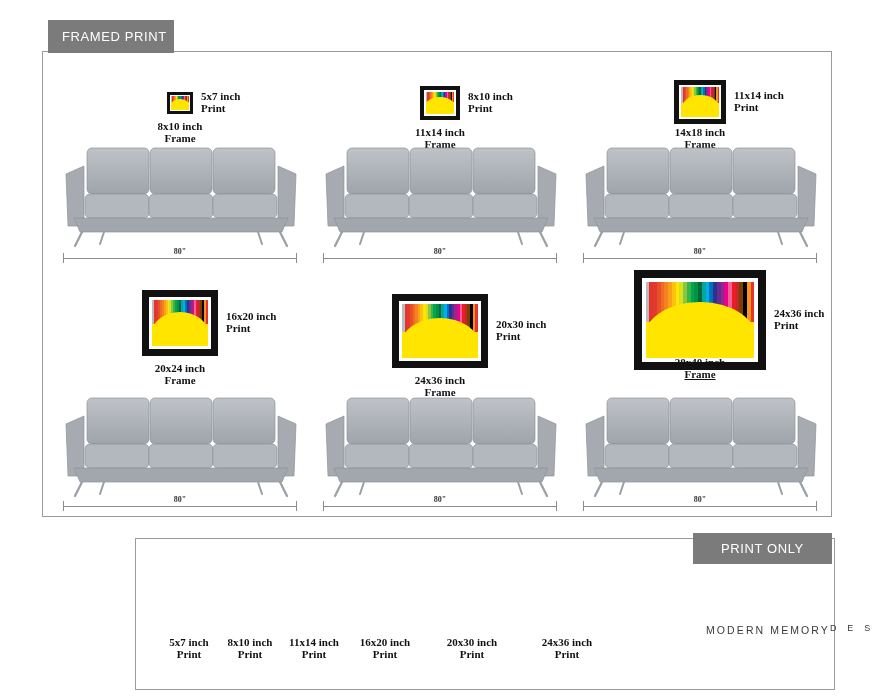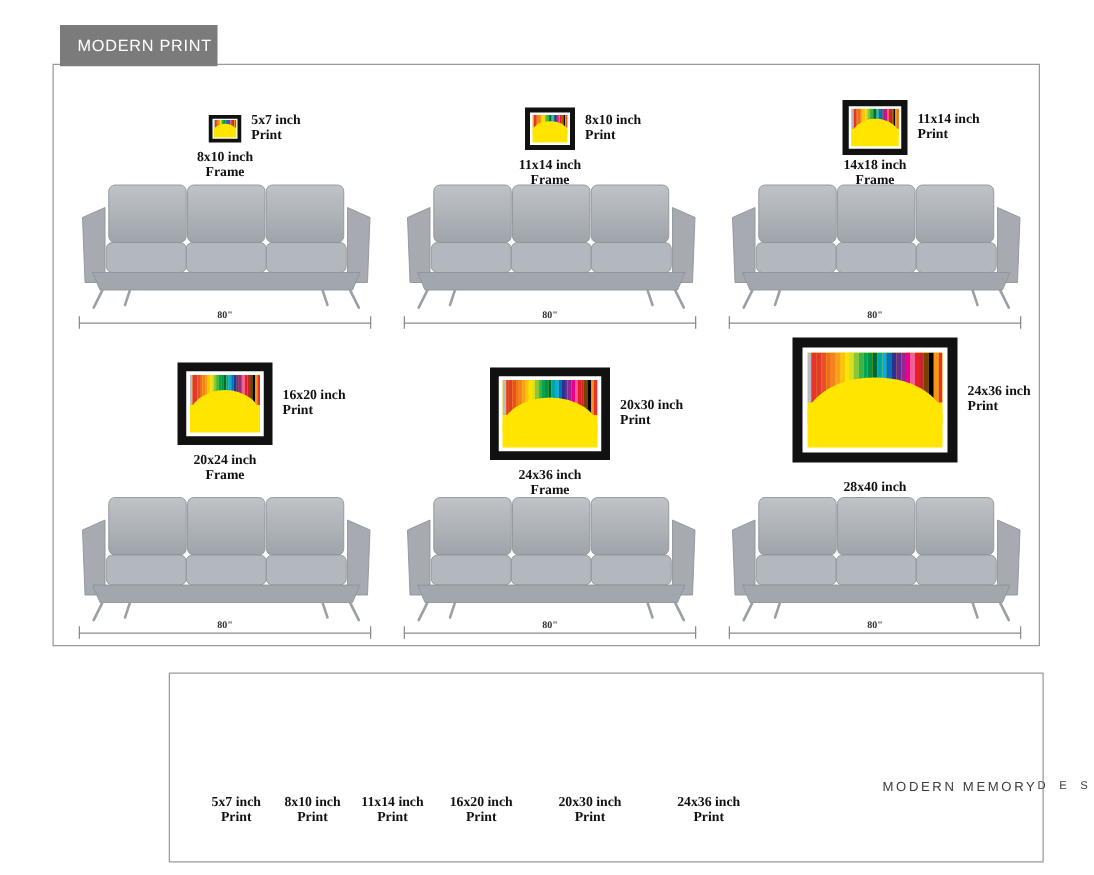--- a/index.html
+++ b/index.html
@@ -69,24 +69,27 @@
   #logo .lsub{margin-top:4px;font-size:9px;letter-spacing:4.2px;color:#3a3a3a;
               font-family:"Liberation Sans",sans-serif;white-space:nowrap;}
 </style>
 </head>
 <body>
 
 <div class="stage">
 
   <div class="panel" id="framed-panel"></div>
   <div class="tab" id="tab-framed">
-    <span>MODERN PRINT</span>
+    <span>FRAMED PRINT</span>
   </div>
 
   <div class="panel" id="print-panel"></div>
+  <div class="tab" id="tab-print">
+    <span>PRINT ONLY</span>
+  </div>
 
   <div id="gen">
       <div class="frame" style="left:167px;top:92px;width:26px;height:22px;padding:3px;">
         <div class="mat" style="padding:1.35px;">
           <div class="art tiny">
             <div class="pencils">
               <span style="background:#b8bcc0"></span>
               <span style="background:#e8322c"></span>
               <span style="background:#e0392f"></span>
               <span style="background:#e8502a"></span>
@@ -401,21 +404,21 @@
               <span style="background:#7b3f00"></span>
               <span style="background:#000000"></span>
               <span style="background:#f7941e"></span>
               <span style="background:#e8322c"></span>
             </div>
             <div class="arc"></div>
           </div>
         </div>
       </div>
       <div class="lbl print-lbl" style="left:774px;top:307px;text-align:left;"><span>24x36 inch</span><span class="l2">Print</span></div>
-      <div class="lbl frame-lbl" style="left:640px;top:384px;width:120px;"><span>28x40 inch</span><span class="l2">Frame</span></div>
+      <div class="lbl frame-lbl" style="left:640px;top:356px;width:120px;text-decoration:underline;"><span>28x40 inch</span><span class="l2">Frame</span></div>
       <div class="sofa" style="left:60px;top:390px;width:240px;height:108px;">
         <svg viewBox="0 0 240 108" preserveAspectRatio="none">
           <defs>
             <linearGradient id="cg" x1="0" y1="0" x2="0" y2="1">
               <stop offset="0" stop-color="#bfc3c8"></stop>
               <stop offset="1" stop-color="#9fa4aa"></stop>
             </linearGradient>
           </defs>
           <rect x="27" y="8" width="62" height="46" rx="5" fill="url(#cg)" stroke="#8d9298" stroke-width="0.7"></rect>
           <rect x="90" y="8" width="62" height="46" rx="5" fill="url(#cg)" stroke="#8d9298" stroke-width="0.7"></rect>

